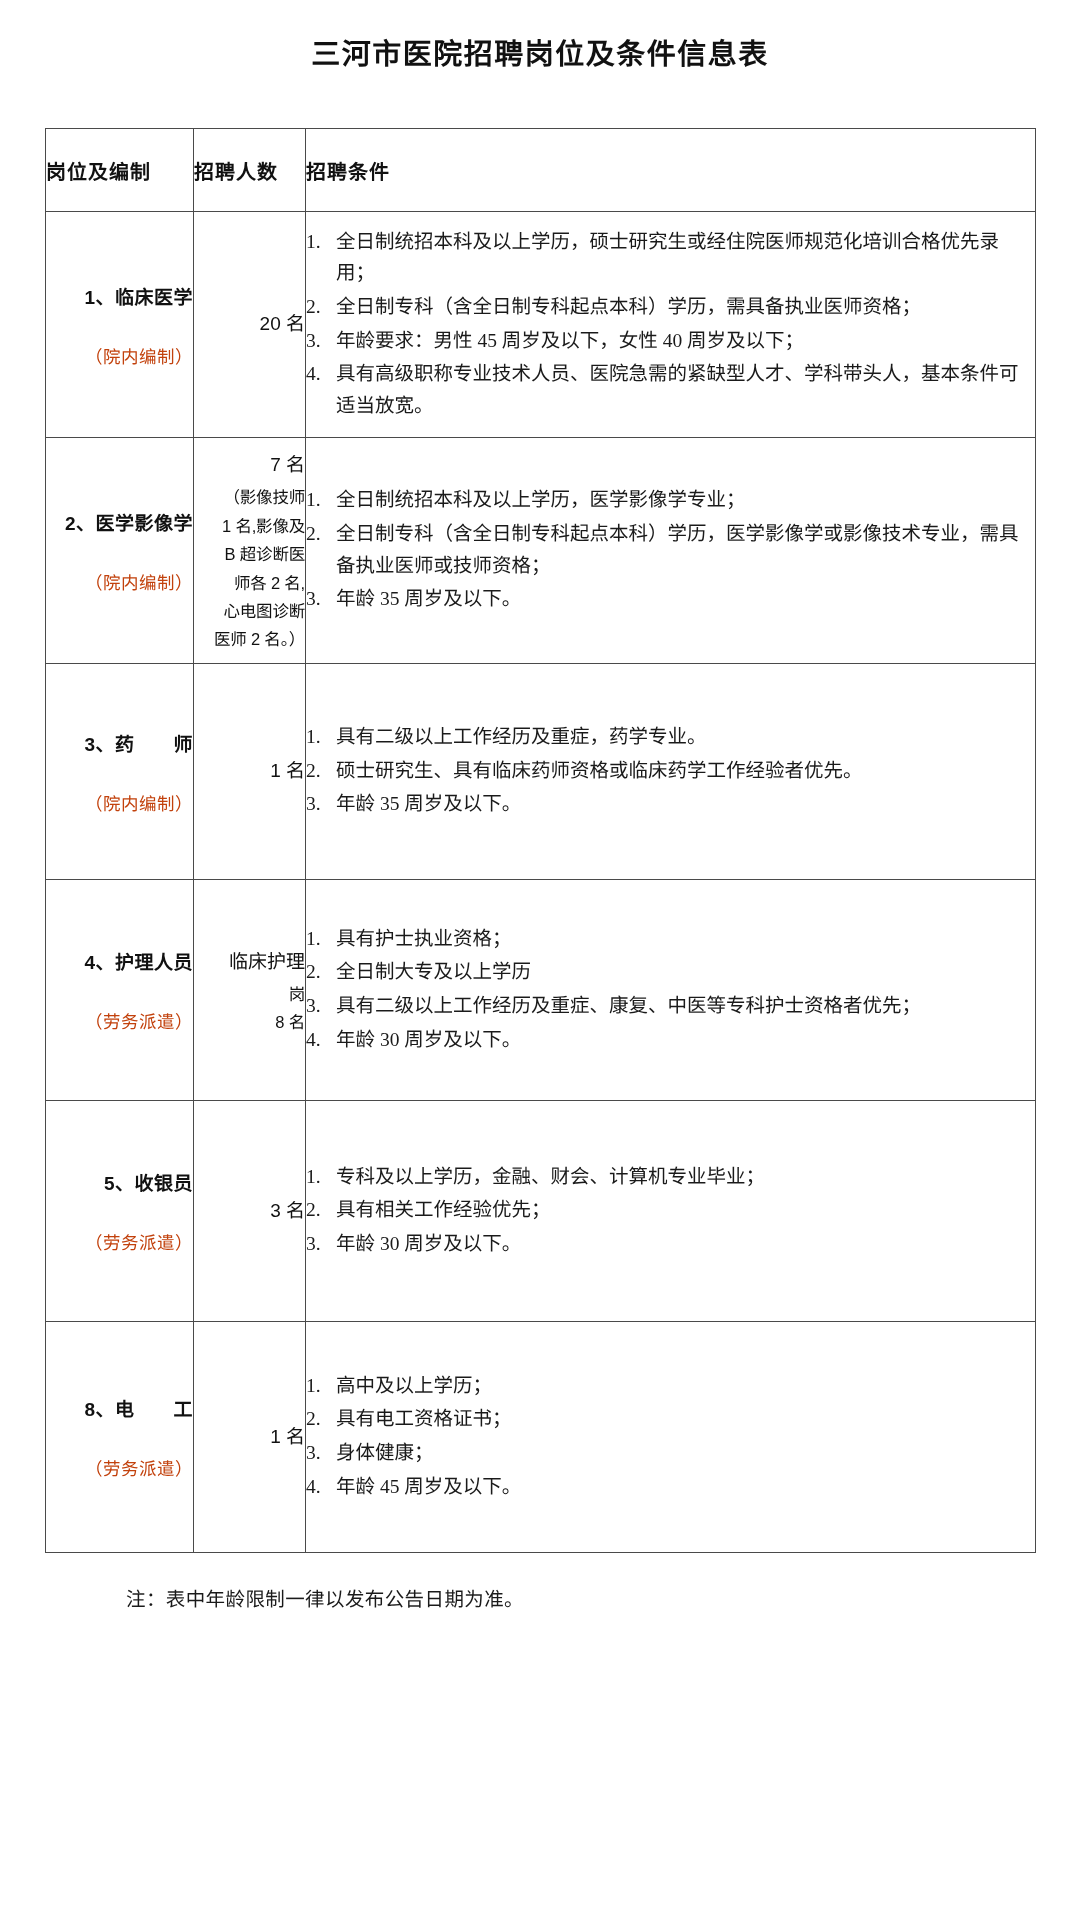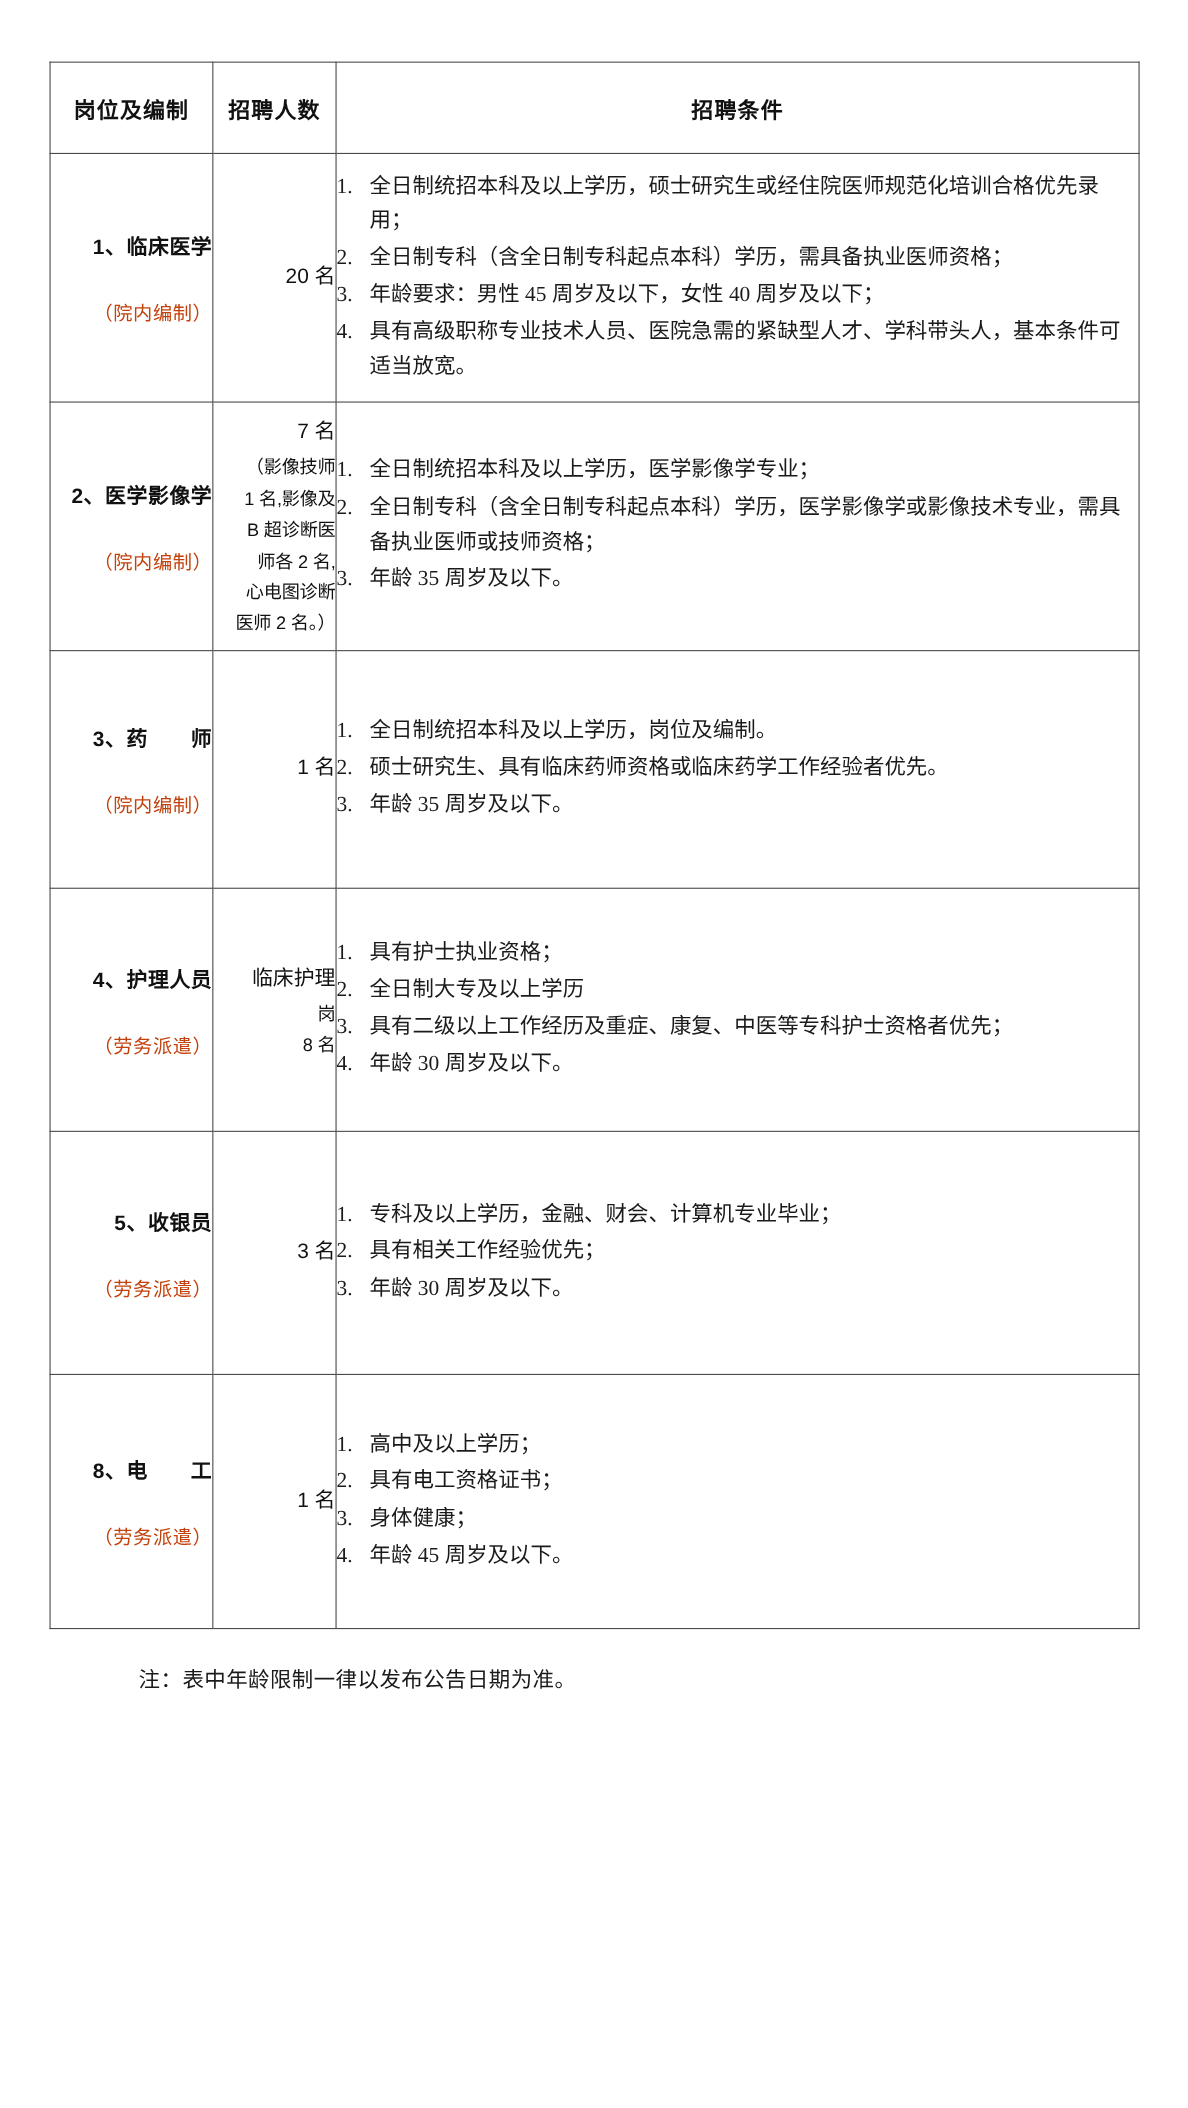--- a/index.html
+++ b/index.html
@@ -48,21 +48,21 @@
   table.info-table col.c3 { width: 730px; }
 
   table.info-table th,
   table.info-table td {
     border: 1px solid #4a4a4a;
     vertical-align: middle;
     padding: 0;
   }
   thead th {
     height: 82px;
-    text-align: center;
+    text-align: left;
     font-family: "Liberation Sans", "DejaVu Sans", sans-serif;
     font-weight: bold;
     font-size: 20px;
     letter-spacing: 1px;
     color: #111111;
   }
   
   td.post {
     text-align: right;
     padding: 10px 4px;
@@ -149,20 +149,21 @@
   tr.r3 td { height: 215px; }
   tr.r4 td { height: 220px; }
   tr.r5 td { height: 220px; }
   tr.r6 td { height: 230px; }
 </style>
 </head>
 <body>
 
 <div class="page">
 
+  <h1 class="doc-title">三河市医院招聘岗位及条件信息表</h1>
 
   <div class="table-wrap">
     <table class="info-table">
       <colgroup>
         <col class="c1">
           <col class="c2">
           <col class="c3">
       </colgroup>
       <thead>
         <tr>
@@ -239,21 +240,21 @@
               <span class="post-name">3、药　　师</span>
               <span class="post-estab">（院内编制）</span>
             </td>
             <td class="count">
               <span class="count-main">1 名</span>
             </td>
             <td class="cond">
               <ol class="cond-list">
                 <li>
                   <span class="marker">1.</span>
-                  <span class="body">全日制统招本科及以上学历，岗位及编制。</span>
+                  <span class="body">具有二级以上工作经历及重症，药学专业。</span>
                 </li>
                 <li>
                   <span class="marker">2.</span>
                   <span class="body">硕士研究生、具有临床药师资格或临床药学工作经验者优先。</span>
                 </li>
                 <li>
                   <span class="marker">3.</span>
                   <span class="body">年龄 35 周岁及以下。</span>
                 </li>
               </ol>

